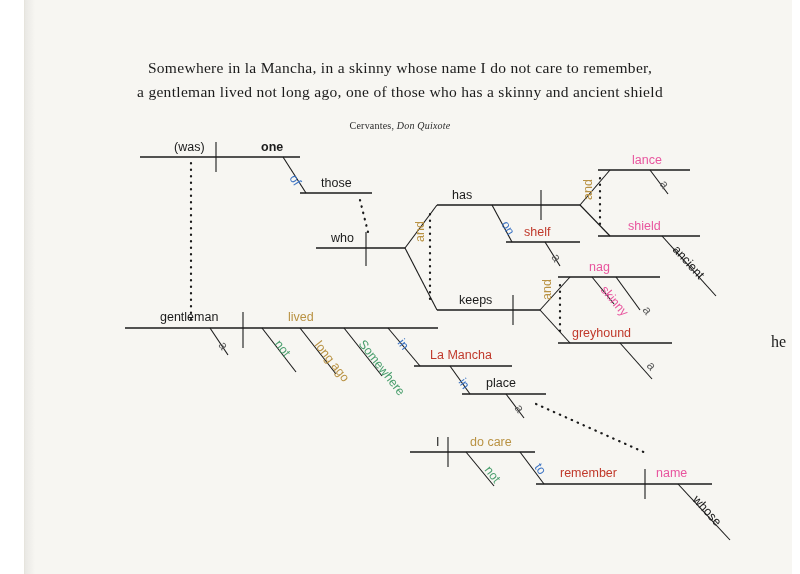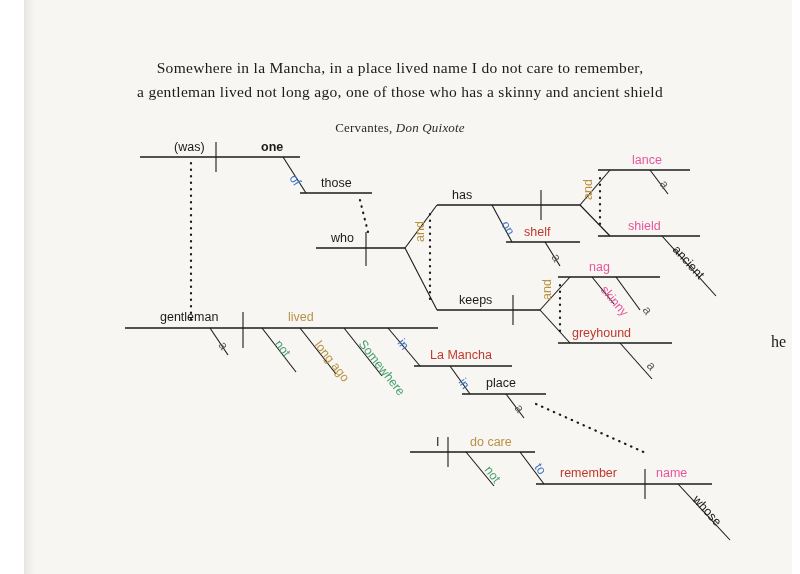--- a/index.html
+++ b/index.html
@@ -54,21 +54,21 @@
     letter-spacing: 0.3px;
   }
   .quote .line { display: block; white-space: nowrap; }
   .attrib {
     position: absolute;
     left: 60px;
     top: 120px;
     width: 680px;
     text-align: center;
     font-family: "Liberation Serif", serif;
-    font-size: 13px;
+    font-size: 10px;
     color: #2b2b2b;
     letter-spacing: 0.2px;
   }
   .attrib .work { font-style: italic; }
 
   
   .edge-text {
     position: absolute;
     right: 14px;
     top: 333px;
@@ -100,21 +100,21 @@
 </style>
 </head>
 <body>
 
 <div id="page">
   <div class="gutter-left"></div>
   <div class="gutter-shadow"></div>
   <div class="gutter-right"></div>
 
   <div class="quote">
-    <span class="line">Somewhere in la Mancha, in a place lived name I do not care to remember,</span>
+    <span class="line">Somewhere in la Mancha, in a skinny whose name I do not care to remember,</span>
     <span class="line">a gentleman lived not long ago, one of those who has a skinny and ancient shield</span>
   </div>
   <div class="attrib">
     <span>Cervantes,</span>
     <span class="work">Don Quixote</span>
   </div>
 
   <div class="edge-text">he</div>
 
   <svg class="diagram" viewBox="0 0 800 574">

